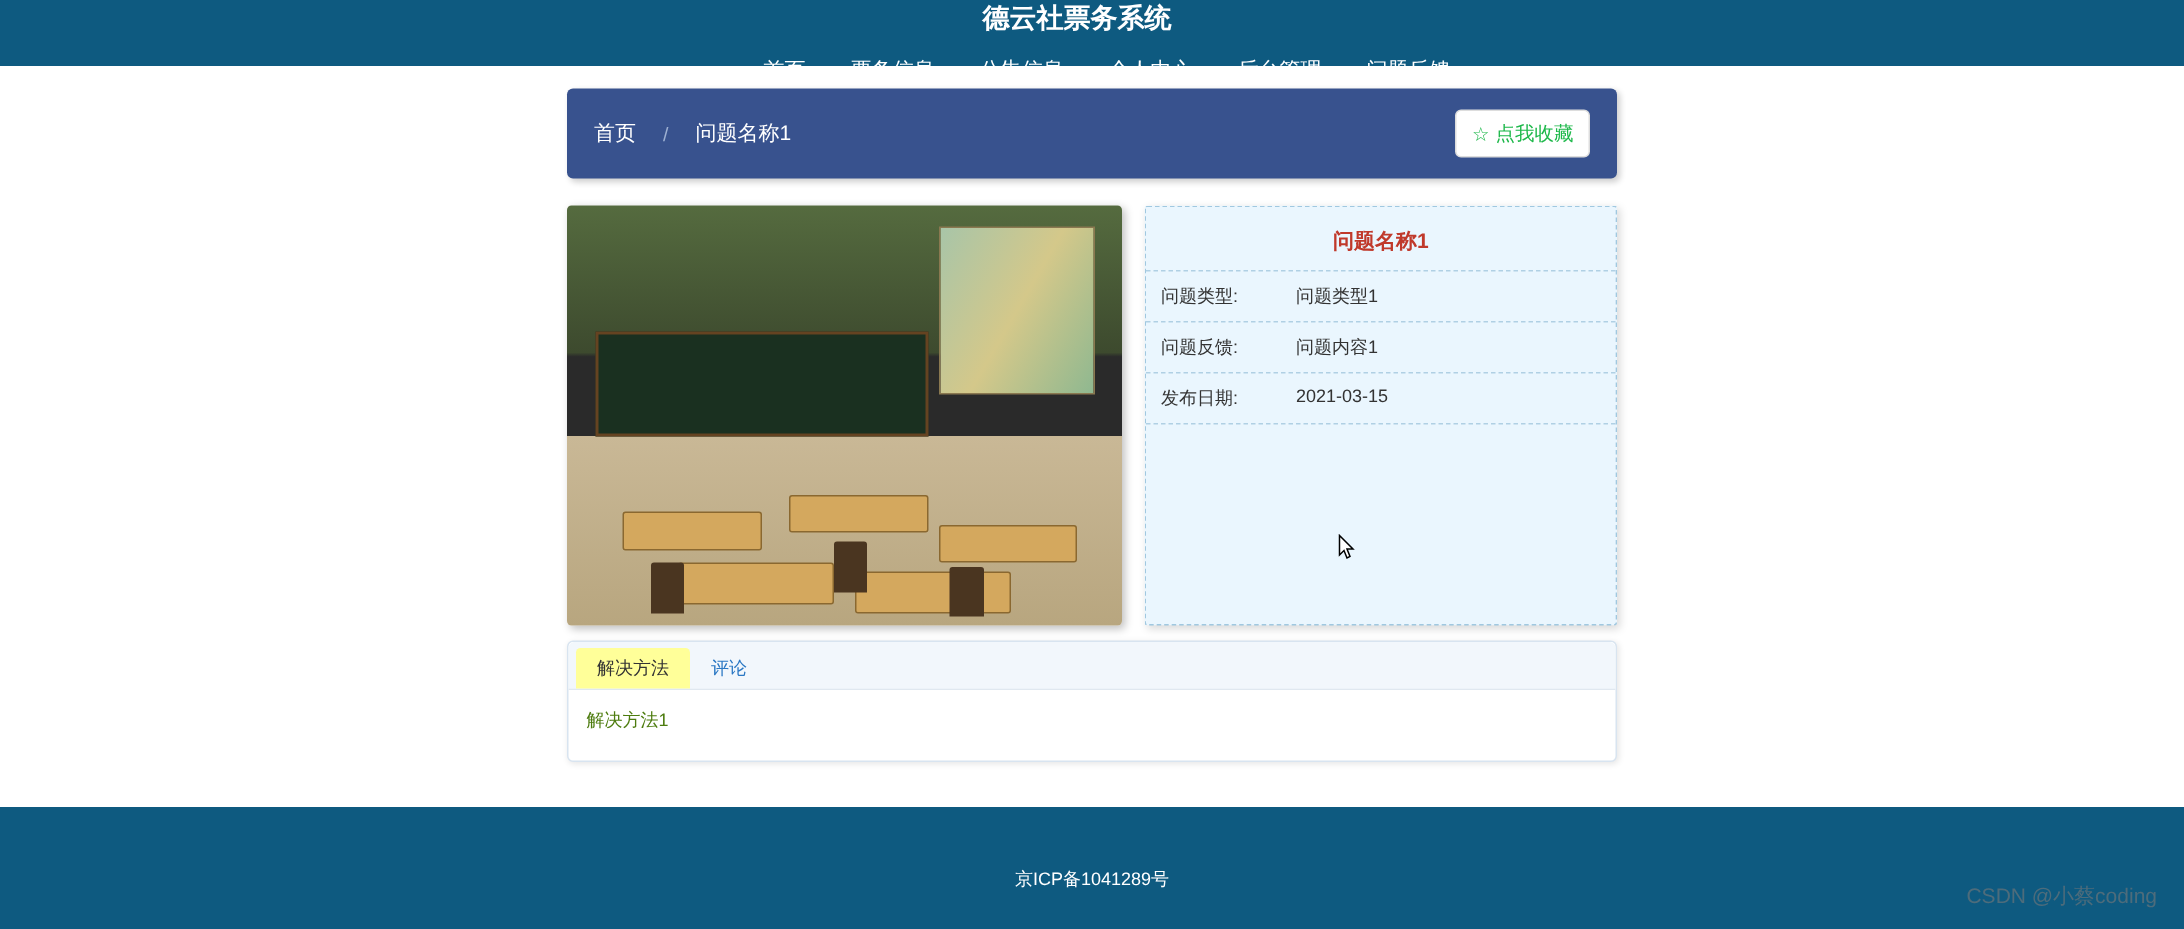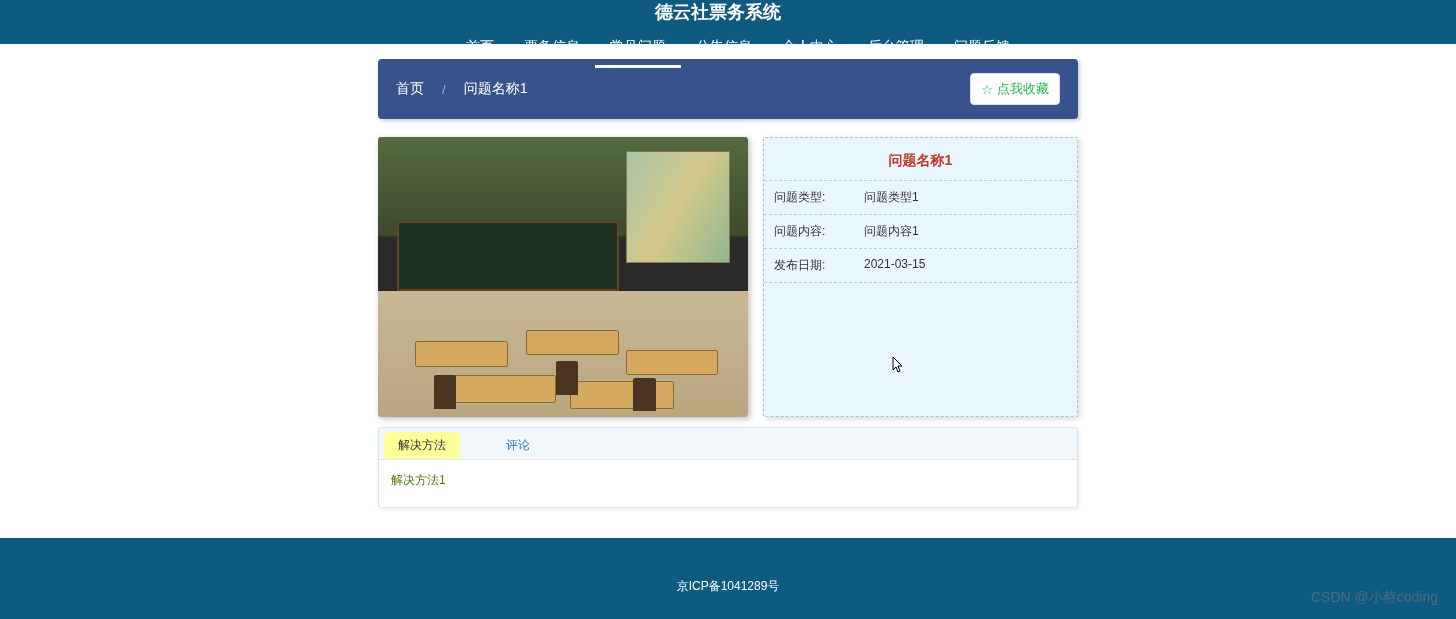--- a/index.html
+++ b/index.html
@@ -106,21 +106,20 @@
   border-radius: 4px;
   box-shadow: 1px 1px 4px rgba(0,0,0,0.1);
   background: #fff;
 }
 .tabs-header {
   background: #f2f7fc;
   display: flex;
   padding: 4px 5px 0 5px;
   border-bottom: 1px solid #e0e8f0;
   border-radius: 4px 4px 0 0;
-  gap: 32px;
 }
 .tab {
   padding: 5px 14px;
   font-size: 12px;
   color: #2b78c4;
   cursor: pointer;
   border-radius: 3px 3px 0 0;
 }
 .tab.active { background: #ffff99; color: #333; }
 .tab-content { padding: 12px 12px 18px; font-size: 12px; color: #4d7c0f; }
@@ -146,21 +145,20 @@
 }
 </style>
 </head>
 <body>
 
 <div class="navbar">
   <div class="brand">德云社票务系统</div>
   <div class="nav-items">
     <div class="nav-item">首页</div>
     <div class="nav-item">票务信息</div>
-    <div class="nav-item active">常见问题</div>
     <div class="nav-item">公告信息</div>
     <div class="nav-item">个人中心</div>
     <div class="nav-item">后台管理</div>
     <div class="nav-item">问题反馈</div>
   </div>
 </div>
 
 <div class="container">
 
   <div class="breadcrumb-bar">
@@ -188,21 +186,21 @@
     </div>
 
     <div class="info-panel" style="position:relative;">
       <div class="info-title">问题名称1</div>
       <div class="info-table">
         <div class="info-row">
           <div class="info-label">问题类型:</div>
           <div class="info-value">问题类型1</div>
         </div>
         <div class="info-row">
-          <div class="info-label">问题内容:</div>
+          <div class="info-label">问题反馈:</div>
           <div class="info-value">问题内容1</div>
         </div>
         <div class="info-row">
           <div class="info-label">发布日期:</div>
           <div class="info-value">2021-03-15</div>
         </div>
       </div>
       <svg class="cursor-icon" style="left:128px; top:218px;" width="14" height="18" viewBox="0 0 14 18">
         <path d="M1 1 L1 14 L4 11 L6 16 L8 15 L6 10 L10 10 Z" fill="#fff" stroke="#000" stroke-width="1"></path>
       </svg>

